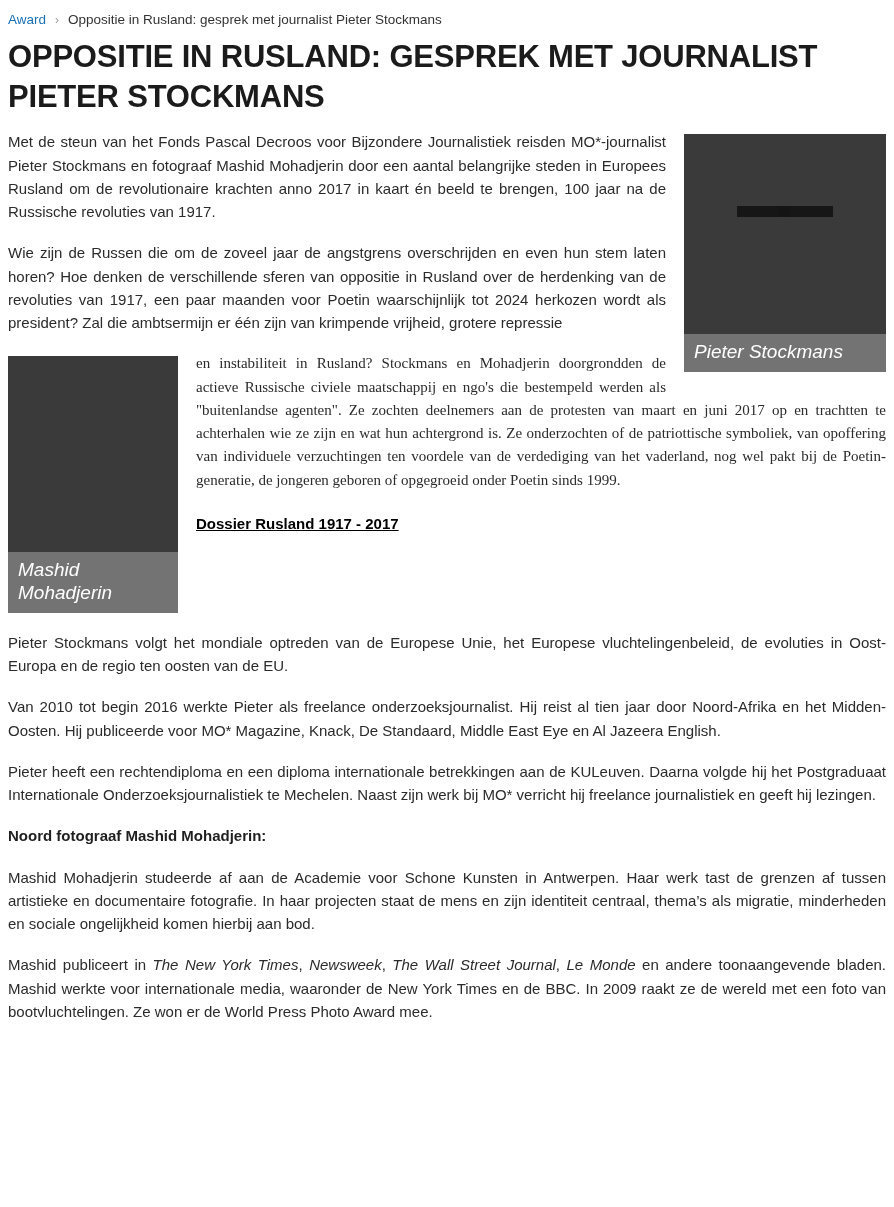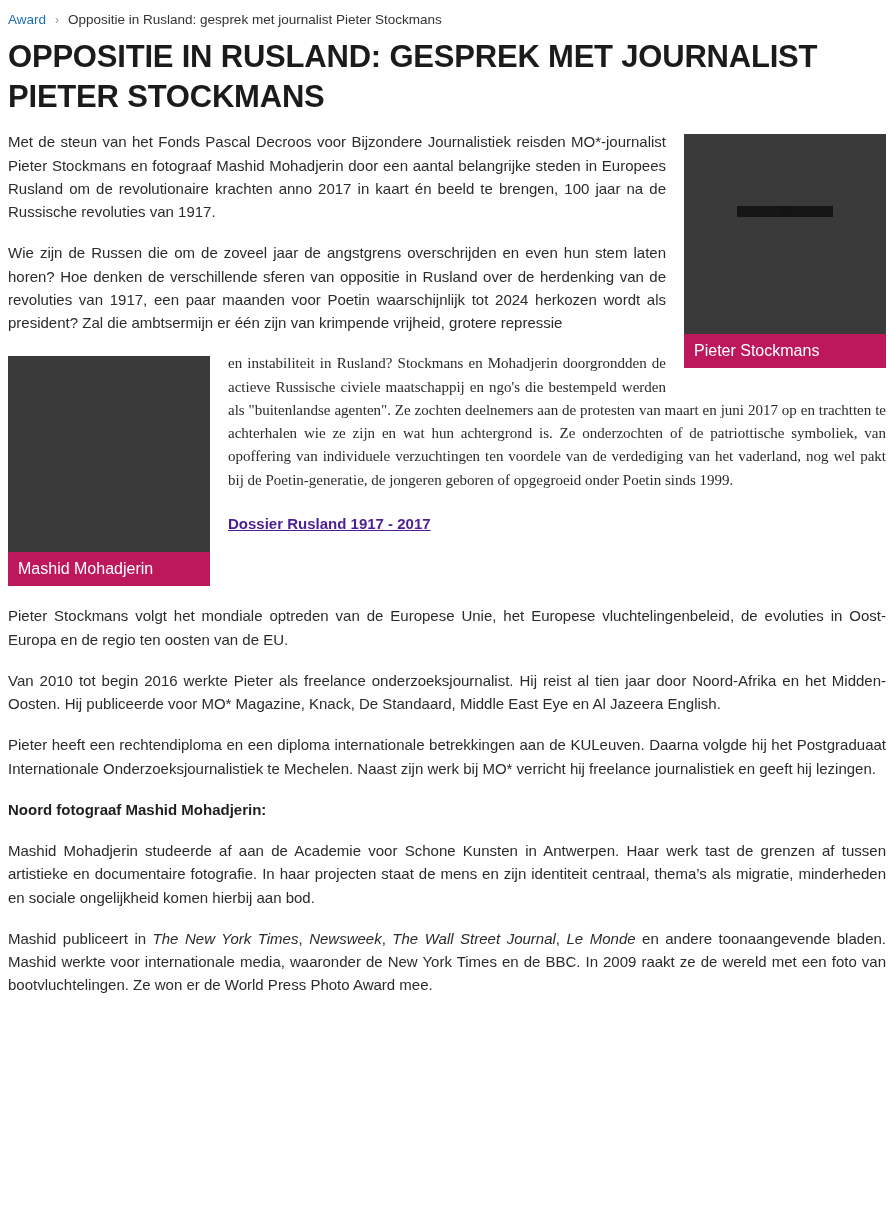--- a/index.html
+++ b/index.html
@@ -67,37 +67,38 @@
     overflow: hidden;
     background: #111;
     position: relative;
   }
   .figure .photo {
     display: block;
     width: 100%;
     background: #3a3a3a;
   }
   .figure .caption {
-    background: #be185d;
+    background: #737373;
     color: #ffffff;
-    font-size: 16px;
+    font-size: 19px;
     padding: 7px 10px 8px 10px;
     line-height: 1.2;
+    font-style: italic;
   }
 
   .fig-right {
     float: right;
     width: 202px;
     margin: 4px 0 10px 18px;
   }
   .fig-right .photo { height: 200px; }
 
   .fig-left {
     float: left;
-    width: 202px;
+    width: 170px;
     margin: 4px 18px 10px 0;
   }
   .fig-left .photo { height: 196px; }
 
   
   .portrait-a {
     background:
       radial-gradient(ellipse 60px 34px at 52% 23%, #efe9e0 0%, #b9b0a6 45%, rgba(60,56,52,0) 78%),
       radial-gradient(ellipse 46px 56px at 50% 52%, #cdc4ba 0%, #6e6862 55%, rgba(30,28,26,0) 85%),
       radial-gradient(ellipse 92px 60px at 50% 104%, #4a4540 0%, #221f1d 60%, rgba(10,10,10,0) 90%),
@@ -131,21 +132,21 @@
     color: #1f1f1f;
   }
   p.sub-strong {
     margin: 0 0 18px 0;
     font-weight: bold;
     color: #1f1f1f;
   }
   a.doclink {
     display: inline-block;
     margin: 0 0 18px 0;
-    color: #4c1d95;
+    color: #000000;
     font-weight: bold;
     text-decoration: underline;
   }
   em.pub { font-style: italic; }
   .clear { clear: both; }
 </style>
 </head>
 <body>
 
 <div class="page">

